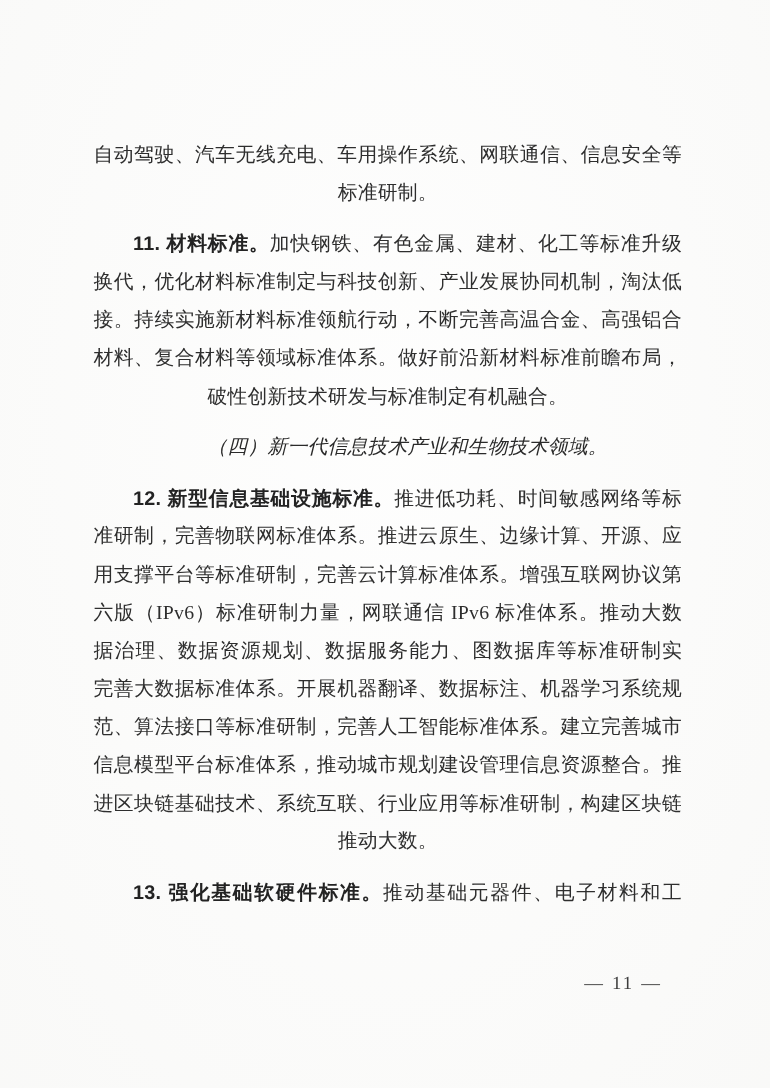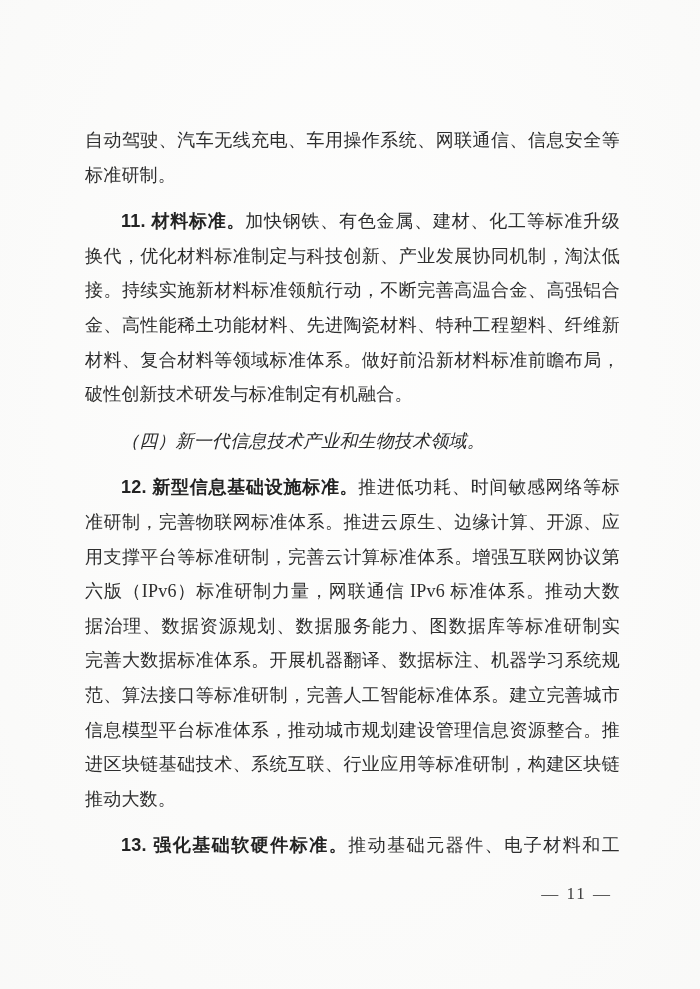--- a/index.html
+++ b/index.html
@@ -29,21 +29,21 @@
     width: 535px;
   }
   .line {
     font-size: 18px;
     line-height: 34.6px;
     height: 34.6px;
     color: #2e2e2e;
     letter-spacing: 0.2px;
     overflow: hidden;
     white-space: nowrap;
-    text-align: left;
+    text-align: center;
   }
   .line.fill {
     white-space: normal;
     text-align: justify;
     text-align-last: justify;
   }
   .line.indent {
     text-indent: 2em;
     margin-top: 12px;
   }
@@ -53,21 +53,21 @@
     color: #232323;
   }
   .line.kai {
     font-style: italic;
     font-weight: 400;
     color: #2a2a2a;
   }
   .footer {
     position: absolute;
     top: 884px;
-    right: 88px;
+    right: 98px;
     font-size: 17px;
     color: #3d3d3d;
     letter-spacing: 2px;
     font-family: "Liberation Serif", "DejaVu Serif", serif;
   }
 </style>
 </head>
 <body>
 
 <div class="page">
@@ -77,21 +77,20 @@
 
     <div class="line"><span class="b"></span><span>标准研制。</span></div>
 
     <div class="line fill indent"><span class="b">11. 材料标准。</span><span>加快钢铁、有色金属、建材、化工等标准升级</span></div>
 
     <div class="line fill"><span class="b"></span><span>换代，优化材料标准制定与科技创新、产业发展协同机制，淘汰低</span></div>
 
 
     <div class="line fill"><span class="b"></span><span>接。持续实施新材料标准领航行动，不断完善高温合金、高强铝合</span></div>
 
-    <div class="line fill"><span class="b"></span><span>金、高性能稀土功能材料、先进陶瓷材料、特种工程塑料、纤维新</span></div>
 
     <div class="line fill"><span class="b"></span><span>材料、复合材料等领域标准体系。做好前沿新材料标准前瞻布局，</span></div>
 
 
     <div class="line"><span class="b"></span><span>破性创新技术研发与标准制定有机融合。</span></div>
 
     <div class="line indent kai"><span>（四）新一代信息技术产业和生物技术领域。</span></div>
 
     <div class="line fill indent"><span class="b">12. 新型信息基础设施标准。</span><span>推进低功耗、时间敏感网络等标</span></div>
 

